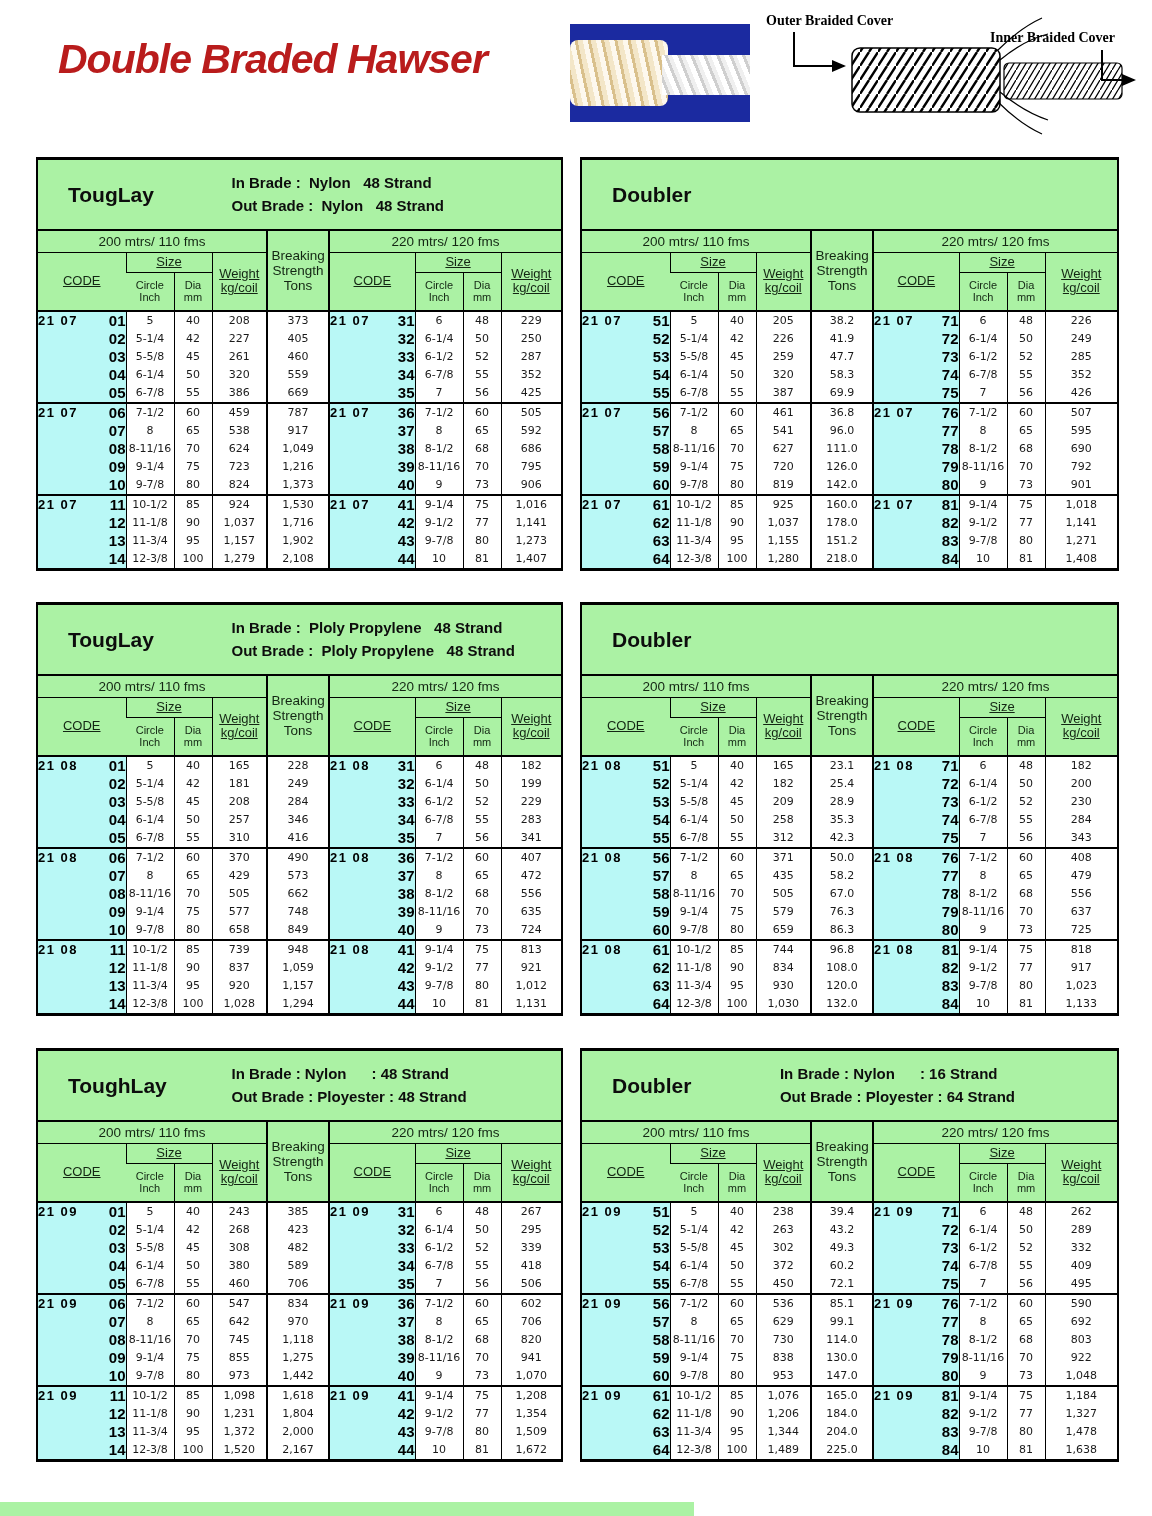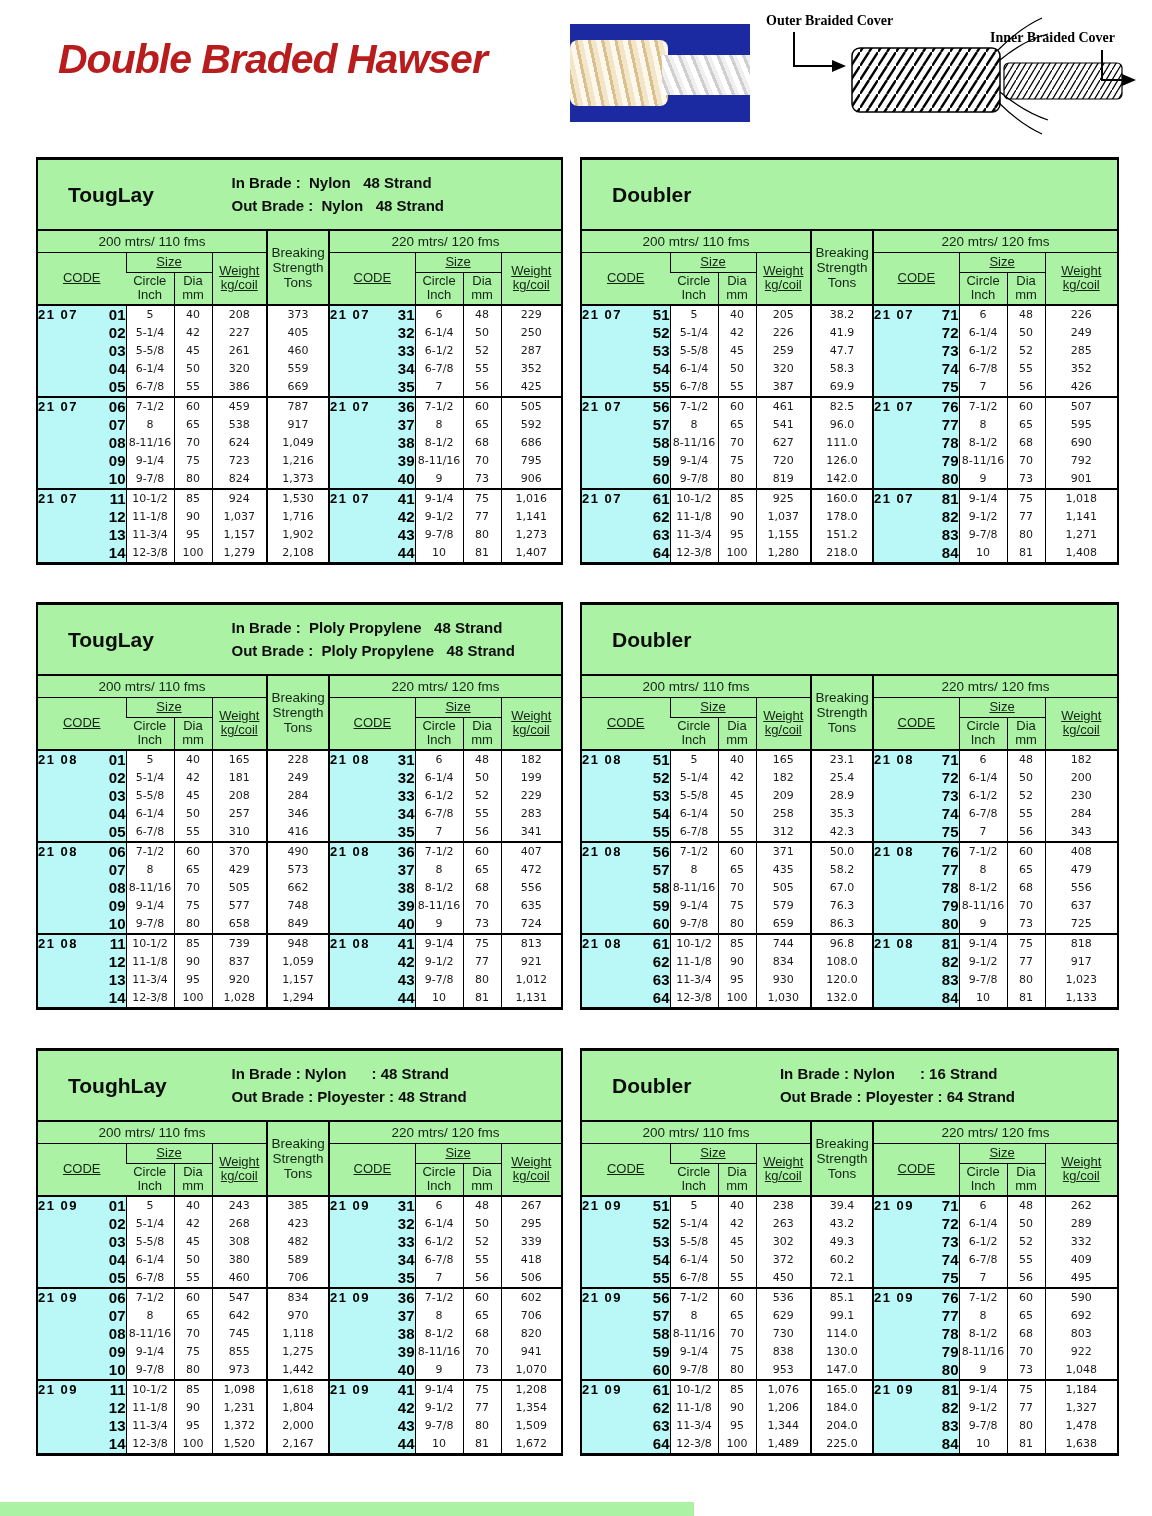--- a/index.html
+++ b/index.html
@@ -29,21 +29,21 @@
   .grid{border-collapse:collapse; table-layout:fixed; width:100%;
       border:2px solid var(--ink); border-top:none; border-bottom:3px solid var(--ink);
       background:#fff;}
   .grid th{background:var(--green); font-weight:normal; color:#132613; font-size:13px;
       white-space:pre-line; line-height:1.12; border-left:1px solid var(--ink); padding:0;}
   .grid td{border-left:1px solid var(--ink); border-top:none; padding:0; height:18px;
       line-height:18px; overflow:hidden;}
   .grid td:first-child, .grid th:first-child{border-left:none;}
   .sec th{height:21px; border-bottom:1px solid var(--ink); font-size:13.5px;}
   .h2 th{height:20px;text-decoration:underline;}
-  .h3 th{height:33px; font-size:13px;}
+  .h3 th{height:39px; font-size:11px;}
   .hb{border-bottom:1px solid var(--ink);}
   .bl{border-left:2px solid var(--ink) !important;}
   .brk{border-left:2px solid var(--ink) !important; border-right:2px solid var(--ink);}
   .grp td{border-top:2px solid var(--ink);}
   .code{background:var(--cyan); padding:0 3px 0 5px;}
   .pfx{float:left; font-weight:bold; font-size:13px; letter-spacing:1.5px; color:#000;}
   .sfx{float:right; font-weight:bold; font-size:15px; color:#000;}
   .num{text-align:center; font-size:11px; color:#1a1a1a; font-family:"DejaVu Sans", sans-serif;}
   .foot{position:absolute; left:0; top:1502px; width:694px; height:14px; background:var(--green);}
 </style>
@@ -496,21 +496,21 @@
             <td class="num">426</td>
           </tr>
           <tr class="grp">
             <td class="code">
               <span class="pfx">21 07</span>
               <span class="sfx">56</span>
             </td>
             <td class="num">7-1/2</td>
             <td class="num">60</td>
             <td class="num">461</td>
-            <td class="num bl" style="border-right:2px solid var(--ink)">82.5</td>
+            <td class="num bl" style="border-right:2px solid var(--ink)">36.8</td>
             <td class="code">
               <span class="pfx">21 07</span>
               <span class="sfx">76</span>
             </td>
             <td class="num">7-1/2</td>
             <td class="num">60</td>
             <td class="num">507</td>
           </tr>
           <tr class="">
             <td class="code">

